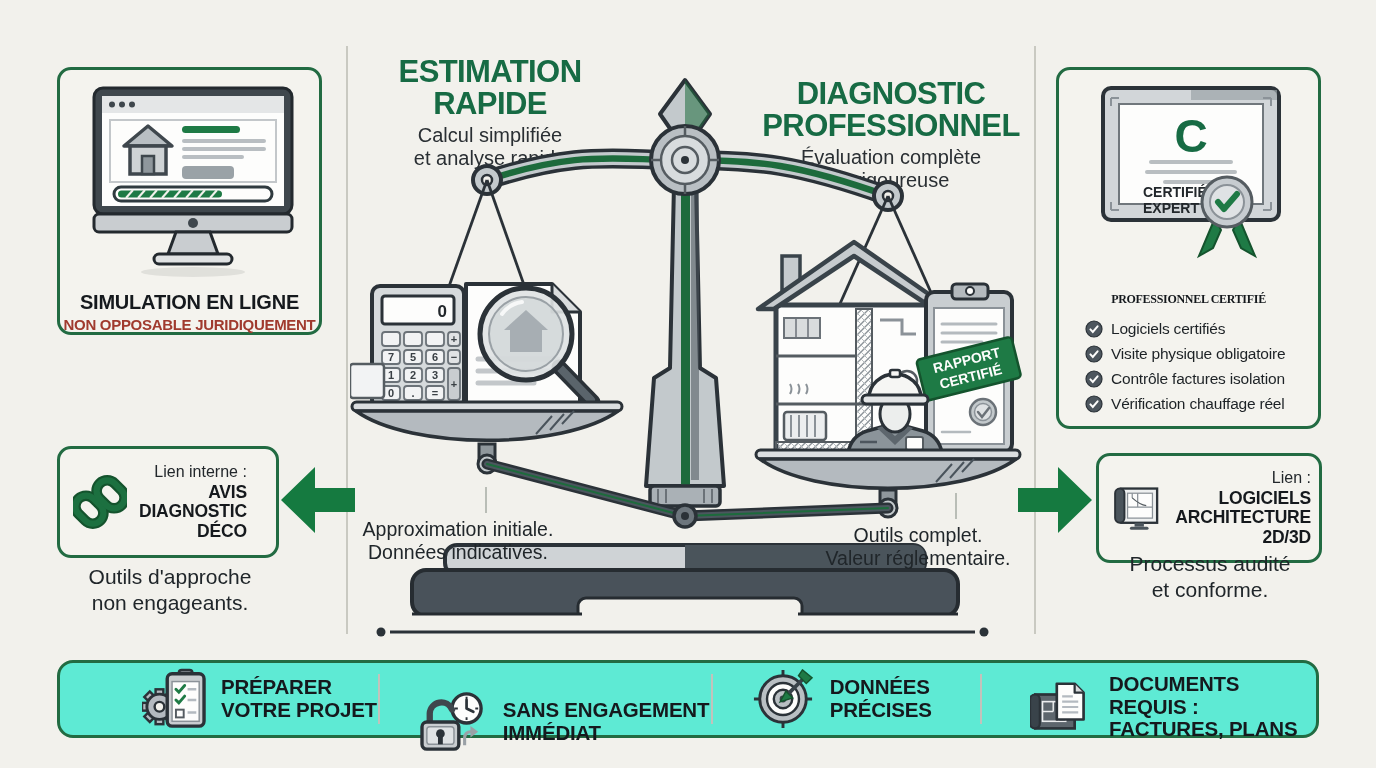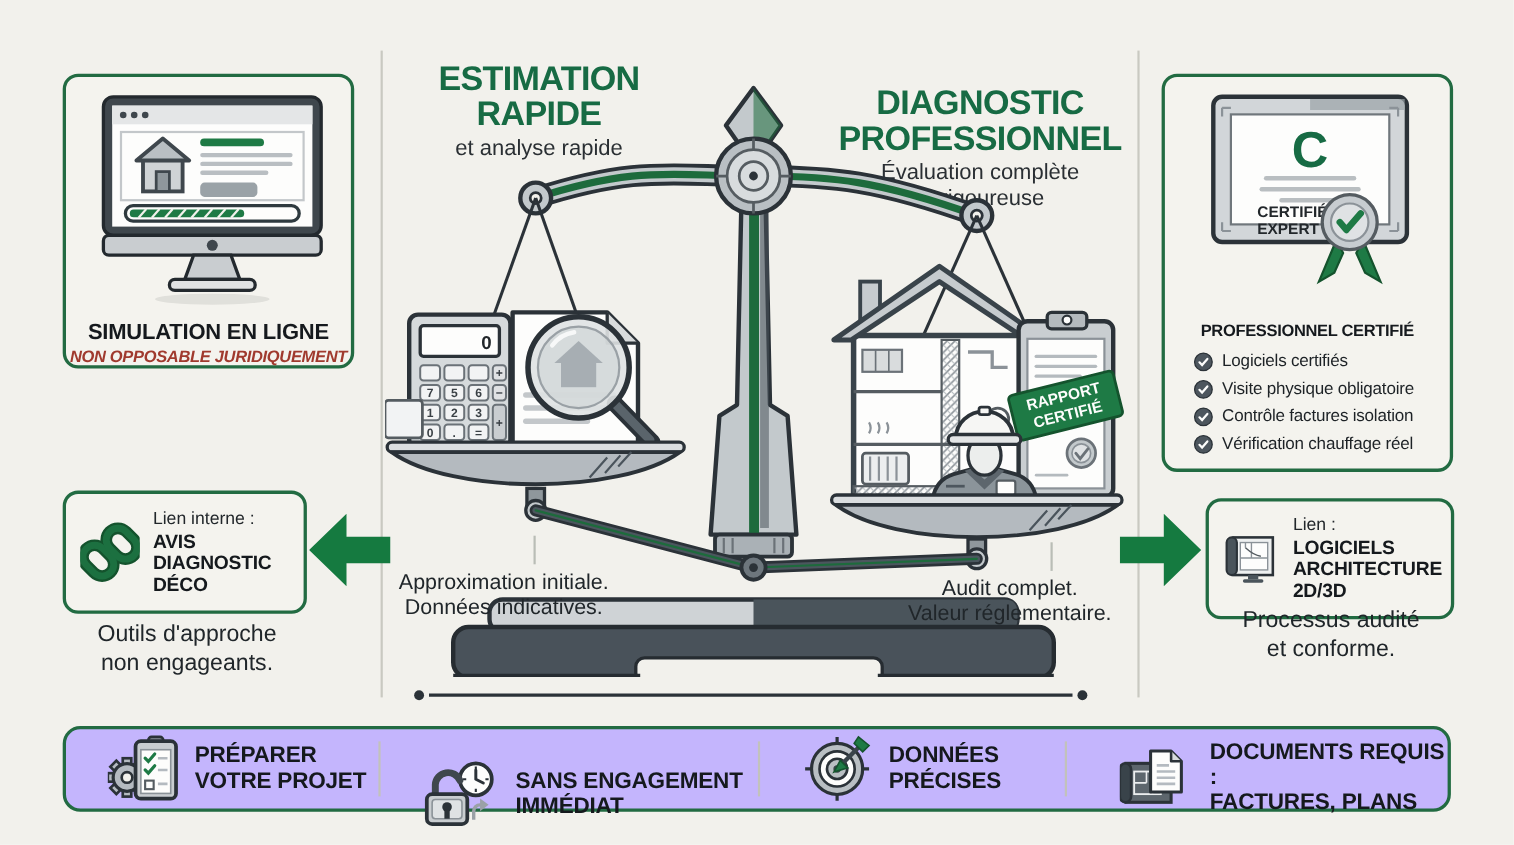--- a/index.html
+++ b/index.html
@@ -9,46 +9,46 @@
   svg{display:block;font-family:inherit;}
   .abs{position:absolute;}
   .col-divider{position:absolute;top:46px;width:2px;height:588px;background:#c9c9c1;}
   .panel{position:absolute;border:3px solid #226b42;border-radius:14px;background:#f4f3ee;}
   .center{text-align:center;}
   .big-title{font-size:31px;font-weight:bold;color:#176b44;line-height:1.02;letter-spacing:-0.6px;}
   .sub{font-size:20px;color:#2a2f33;line-height:1.14;margin-top:5px;}
   #sim-panel{left:57px;top:67px;width:265px;height:268px;}
   #sim-art{position:absolute;left:26px;top:14px;}
   #sim-title{position:absolute;left:0;right:0;top:221px;font-weight:bold;font-size:20px;letter-spacing:-0.2px;text-align:center;}
-  #sim-warning{position:absolute;left:0;right:0;top:246px;font-weight:bold;font-size:15px;color:#a03a2e;letter-spacing:-0.3px;text-align:center;font-style:italic;}
+  #sim-warning{position:absolute;left:0;right:0;top:246px;font-weight:bold;font-size:15px;color:#a03a2e;letter-spacing:-0.3px;text-align:center;}
   #est-header{left:362px;top:56px;width:256px;}
   #diag-header{left:760px;top:56px;width:262px;margin-top:22px;}
   #cert-panel{left:1056px;top:67px;width:265px;height:362px;}
   #cert-art{position:absolute;left:28px;top:10px;}
-  #cert-title{position:absolute;left:0;right:0;top:222px;font-weight:bold;font-size:15px;letter-spacing:-0.3px;text-align:center;}
+  #cert-title{position:absolute;left:0;right:0;top:222px;font-weight:bold;font-size:12px;letter-spacing:-0.3px;text-align:center;font-family:Liberation Serif, serif;}
   #cert-list{position:absolute;left:26px;top:250px;right:8px;}
   .cert-row{display:flex;align-items:center;gap:8px;margin-bottom:7px;font-size:15.5px;letter-spacing:-0.2px;color:#1d2226;}
   .link-box{position:absolute;border:3px solid #226b42;border-radius:14px;background:#f4f3ee;
-            display:flex;align-items:center;gap:12px;padding:0 8px 0 13px;cursor:pointer;}
+            display:flex;align-items:center;gap:12px;padding:0 8px 0 13px;cursor:pointer;text-align:right;}
   #left-link-box{left:57px;top:446px;width:222px;height:112px;}
   #right-link-box{left:1096px;top:453px;width:226px;height:110px;}
   .link-prefix{font-size:16px;color:#22272b;margin-bottom:2px;}
   .link-strong{font-size:17.5px;font-weight:bold;line-height:1.12;letter-spacing:-0.2px;}
   .caption{position:absolute;font-size:21px;color:#20262a;line-height:1.22;text-align:center;}
   #left-caption{left:38px;top:564px;width:264px;}
   #right-caption{left:1090px;top:551px;width:240px;}
   .scale-caption{position:absolute;font-size:19.5px;color:#20262a;line-height:1.2;text-align:center;}
   #approx-caption{left:338px;top:518px;width:240px;}
   #audit-caption{left:798px;top:524px;width:240px;}
   .tick{position:absolute;width:2px;height:26px;background:#b9bdb6;}
   #approx-tick{left:485px;top:487px;}
   #audit-tick{left:955px;top:493px;}
   .arrow{position:absolute;}
   #bottom-bar{position:absolute;left:57px;top:660px;width:1262px;height:78px;border:3px solid #226b42;
-              border-radius:16px;background:#c4b5fd;display:flex;align-items:center;}
+              border-radius:16px;background:#5eead4;display:flex;align-items:center;padding-left:44px;}
   .bottom-item{display:flex;align-items:center;gap:15px;height:100%;padding-left:38px;}
   .bi-1{width:285px;} .bi-2{width:345px;margin-top:46px;} .bi-3{width:278px;} .bi-4{width:348px;padding-left:48px;margin-top:16px;}
   .bottom-sep{width:2px;height:50px;background:#c2c2bb;flex:none;}
   .bottom-label{font-size:20.5px;font-weight:bold;line-height:1.1;letter-spacing:-0.2px;color:#15191d;}
 </style>
 </head>
 <body>
 
 <div id="stage">
 
@@ -93,20 +93,21 @@
     <div id="sim-title">SIMULATION EN LIGNE</div>
     <div id="sim-warning">NON OPPOSABLE JURIDIQUEMENT</div>
   </div>
 
   <div class="abs center" id="est-header">
     <div class="big-title">
       <div>ESTIMATION</div>
       <div>RAPIDE</div>
     </div>
     <div class="sub">
+      <div>Calcul simplifiée</div>
       <div>et analyse rapide</div>
     </div>
   </div>
   <div class="abs center" id="diag-header">
     <div class="big-title">
       <div>DIAGNOSTIC</div>
       <div>PROFESSIONNEL</div>
     </div>
     <div class="sub">
       <div>Évaluation complète</div>
@@ -359,21 +360,21 @@
     </g>
   </svg>
 
   <div class="tick" id="approx-tick"></div>
   <div class="scale-caption" id="approx-caption">
     <div>Approximation initiale.</div>
     <div>Données indicatives.</div>
   </div>
   <div class="tick" id="audit-tick"></div>
   <div class="scale-caption" id="audit-caption">
-    <div>Audit complet.</div>
+    <div>Outils complet.</div>
     <div>Valeur réglementaire.</div>
   </div>
 
   <div class="link-box" id="left-link-box">
     <svg width="54" height="58" viewBox="0 0 56 60">
       <g fill="none" stroke="#14532d" stroke-width="11" stroke-linejoin="round">
         <rect x="6" y="22" width="22" height="32" rx="11" transform="rotate(-45 17 38)"></rect>
         <rect x="28" y="6" width="22" height="32" rx="11" transform="rotate(-45 39 22)"></rect>
       </g>
       <g fill="none" stroke="#1c7040" stroke-width="6.5" stroke-linejoin="round">

